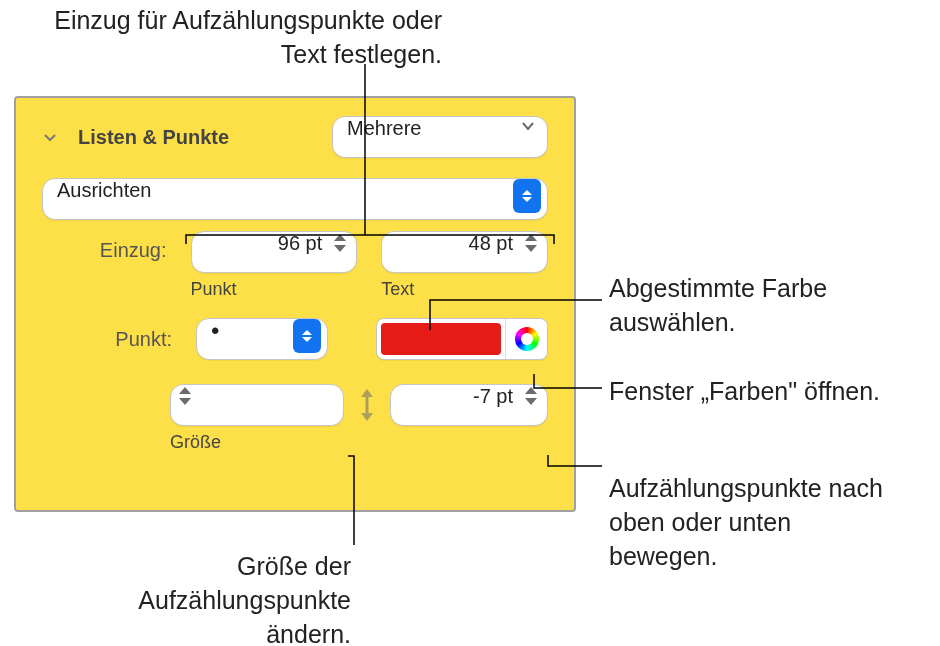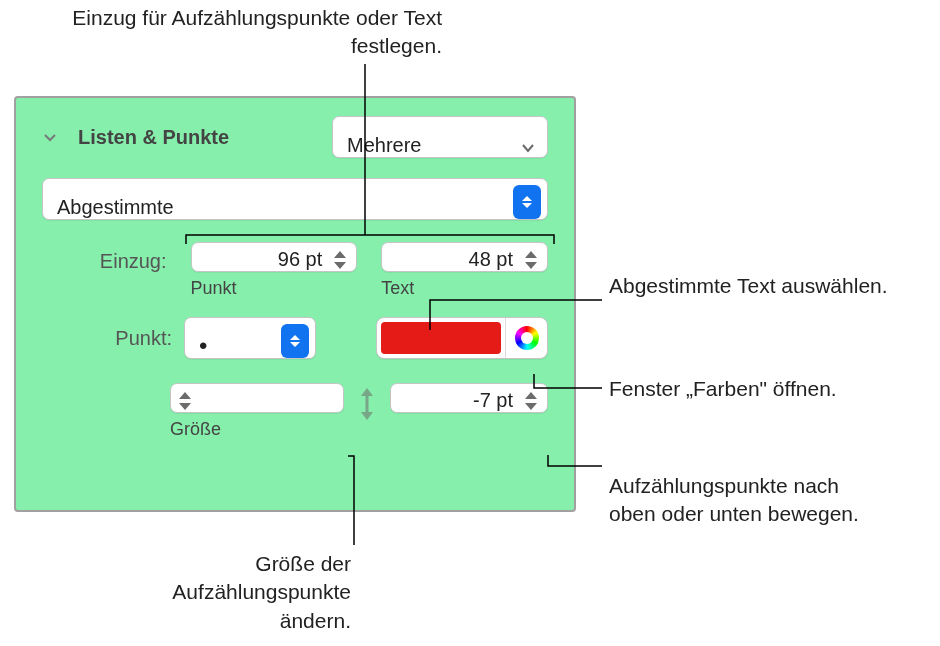--- a/index.html
+++ b/index.html
@@ -8,51 +8,51 @@
     font-family: -apple-system, "Helvetica Neue", Helvetica, Arial, sans-serif;
     background: #fff;
     width: 940px;
     height: 646px;
     position: relative;
     font-size: 20px;
     color: #222;
   }
   .callout {
     position: absolute;
-    font-size: 21px;
+    font-size: 25px;
     line-height: 1.35;
   }
   .panel {
     position: absolute;
     left: 14px;
     top: 96px;
     width: 562px;
     height: 416px;
     border: 2px solid #a0a0a0;
     border-radius: 4px;
-    background: #86efac;
+    background: #fde047;
     padding: 18px 26px;
   }
   .row { display:flex; align-items:center; }
   .section-title {
     font-weight:600;
     font-size:20px;
     color:#444;
   }
   .disclosure {
     display:inline-flex;
     align-items:center;
     margin-right:8px;
   }
   .select, .combo, .stepper-field {
     background:#fff;
     border:1px solid #c5c5c5;
-    border-radius:7px;
+    border-radius:13px;
     display:flex;
-    align-items:flex-end;
+    align-items:flex-start;
     box-shadow: 0 1px 1px rgba(0,0,0,0.06);
   }
   .select { height:42px; padding:0 10px 0 14px; }
   .combo { height:42px; padding:0 6px 0 14px; width:100%; }
   .select .label, .combo .label { flex:1; font-size:20px; }
   .updown-btn {
     width:28px; height:34px;
     background:#1173ef;
     border-radius:6px;
     display:flex; flex-direction:column;
@@ -64,21 +64,21 @@
     border-left:5px solid transparent;
     border-right:5px solid transparent;
   }
   .updown-btn .tri-up { border-bottom:5px solid #fff; }
   .updown-btn .tri-down { border-top:5px solid #fff; }
   .chev {
     width:18px;height:18px;
     display:inline-flex;align-items:center;justify-content:center;
   }
   .chev svg { display:block; }
-  .stepper-field { height:30px; padding:0 4px 0 2px; }
+  .stepper-field { height:42px; padding:0 4px 0 2px; }
   .stepper-field .val { flex:1; text-align:right; font-size:20px; padding-right:6px; }
   .stepper-arrows {
     width:24px; display:flex; flex-direction:column; align-items:center; gap:4px;
     padding:2px 0;
   }
   .stepper-arrows .a-up, .stepper-arrows .a-down {
     width:0;height:0;
     border-left:6px solid transparent;
     border-right:6px solid transparent;
   }
@@ -134,21 +134,21 @@
   .arrows-vert-icon::before{top:0;border-bottom:8px solid #6b6b6b;}
   .arrows-vert-icon::after{bottom:0;border-top:8px solid #6b6b6b;}
   .arrows-vert-icon .bar{position:absolute;left:50%;top:8px;bottom:8px;width:3px;background:#6b6b6b;transform:translateX(-50%);}
   svg.line { position:absolute; pointer-events:none; }
 </style>
 </head>
 <body>
 
 <div class="callout" style="left:42px;top:4px;width:400px;text-align:right;">Einzug für Aufzählungspunkte oder Text festlegen.</div>
 
-<div class="callout" style="left:609px;top:272px;width:300px;">Abgestimmte Text auswählen.</div>
+<div class="callout" style="left:609px;top:272px;width:300px;">Abgestimmte Farbe auswählen.</div>
 
 <div class="callout" style="left:609px;top:375px;">Fenster „Farben" öffnen.</div>
 
 <div class="callout" style="left:609px;top:472px;width:280px;">Aufzählungspunkte nach oben oder unten bewegen.</div>
 
 <div class="callout" style="left:111px;top:550px;width:240px;text-align:right;">Größe der Aufzählungspunkte ändern.</div>
 
 <div class="panel">
 
   <div class="row" style="gap:12px;">
@@ -164,29 +164,29 @@
       <span class="chev">
         <svg width="14" height="14" viewBox="0 0 14 14">
             <polyline points="2,4 7,10 12,4" fill="none" stroke="#6a6a6a" stroke-width="2"></polyline>
           </svg>
       </span>
     </div>
   </div>
 
   <div class="row" style="margin-top:20px;">
     <div class="combo">
-      <span class="label">Abgestimmte</span>
+      <span class="label">Ausrichten</span>
       <span class="updown-btn">
         <span class="tri-up"></span>
           <span class="tri-down"></span>
       </span>
     </div>
   </div>
 
-  <div class="row" style="margin-top:22px;gap:24px;align-items:flex-start;">
+  <div class="row" style="margin-top:11px;gap:24px;align-items:flex-start;">
     <div class="field-label" style="padding-top:8px;">Einzug:</div>
     <div style="width:174px;">
       <div class="stepper-field">
         <span class="val">96 pt</span>
         <span class="stepper-arrows">
             <span class="a-up"></span>
             <span class="a-down"></span>
           </span>
       </div>
       <div class="sublabel">Punkt</div>
@@ -196,21 +196,21 @@
         <span class="val">48 pt</span>
         <span class="stepper-arrows">
             <span class="a-up"></span>
             <span class="a-down"></span>
           </span>
       </div>
       <div class="sublabel">Text</div>
     </div>
   </div>
 
-  <div class="row" style="margin-top:18px;gap:12px;">
+  <div class="row" style="margin-top:18px;gap:24px;">
     <div class="field-label">Punkt:</div>
     <div class="select" style="width:132px;padding:0 6px 0 14px;">
       <span class="label" style="font-size:24px;line-height:1;">•</span>
       <span class="updown-btn">
         <span class="tri-up"></span>
           <span class="tri-down"></span>
       </span>
     </div>
     <div style="flex:1"></div>
     <div class="color-well">

